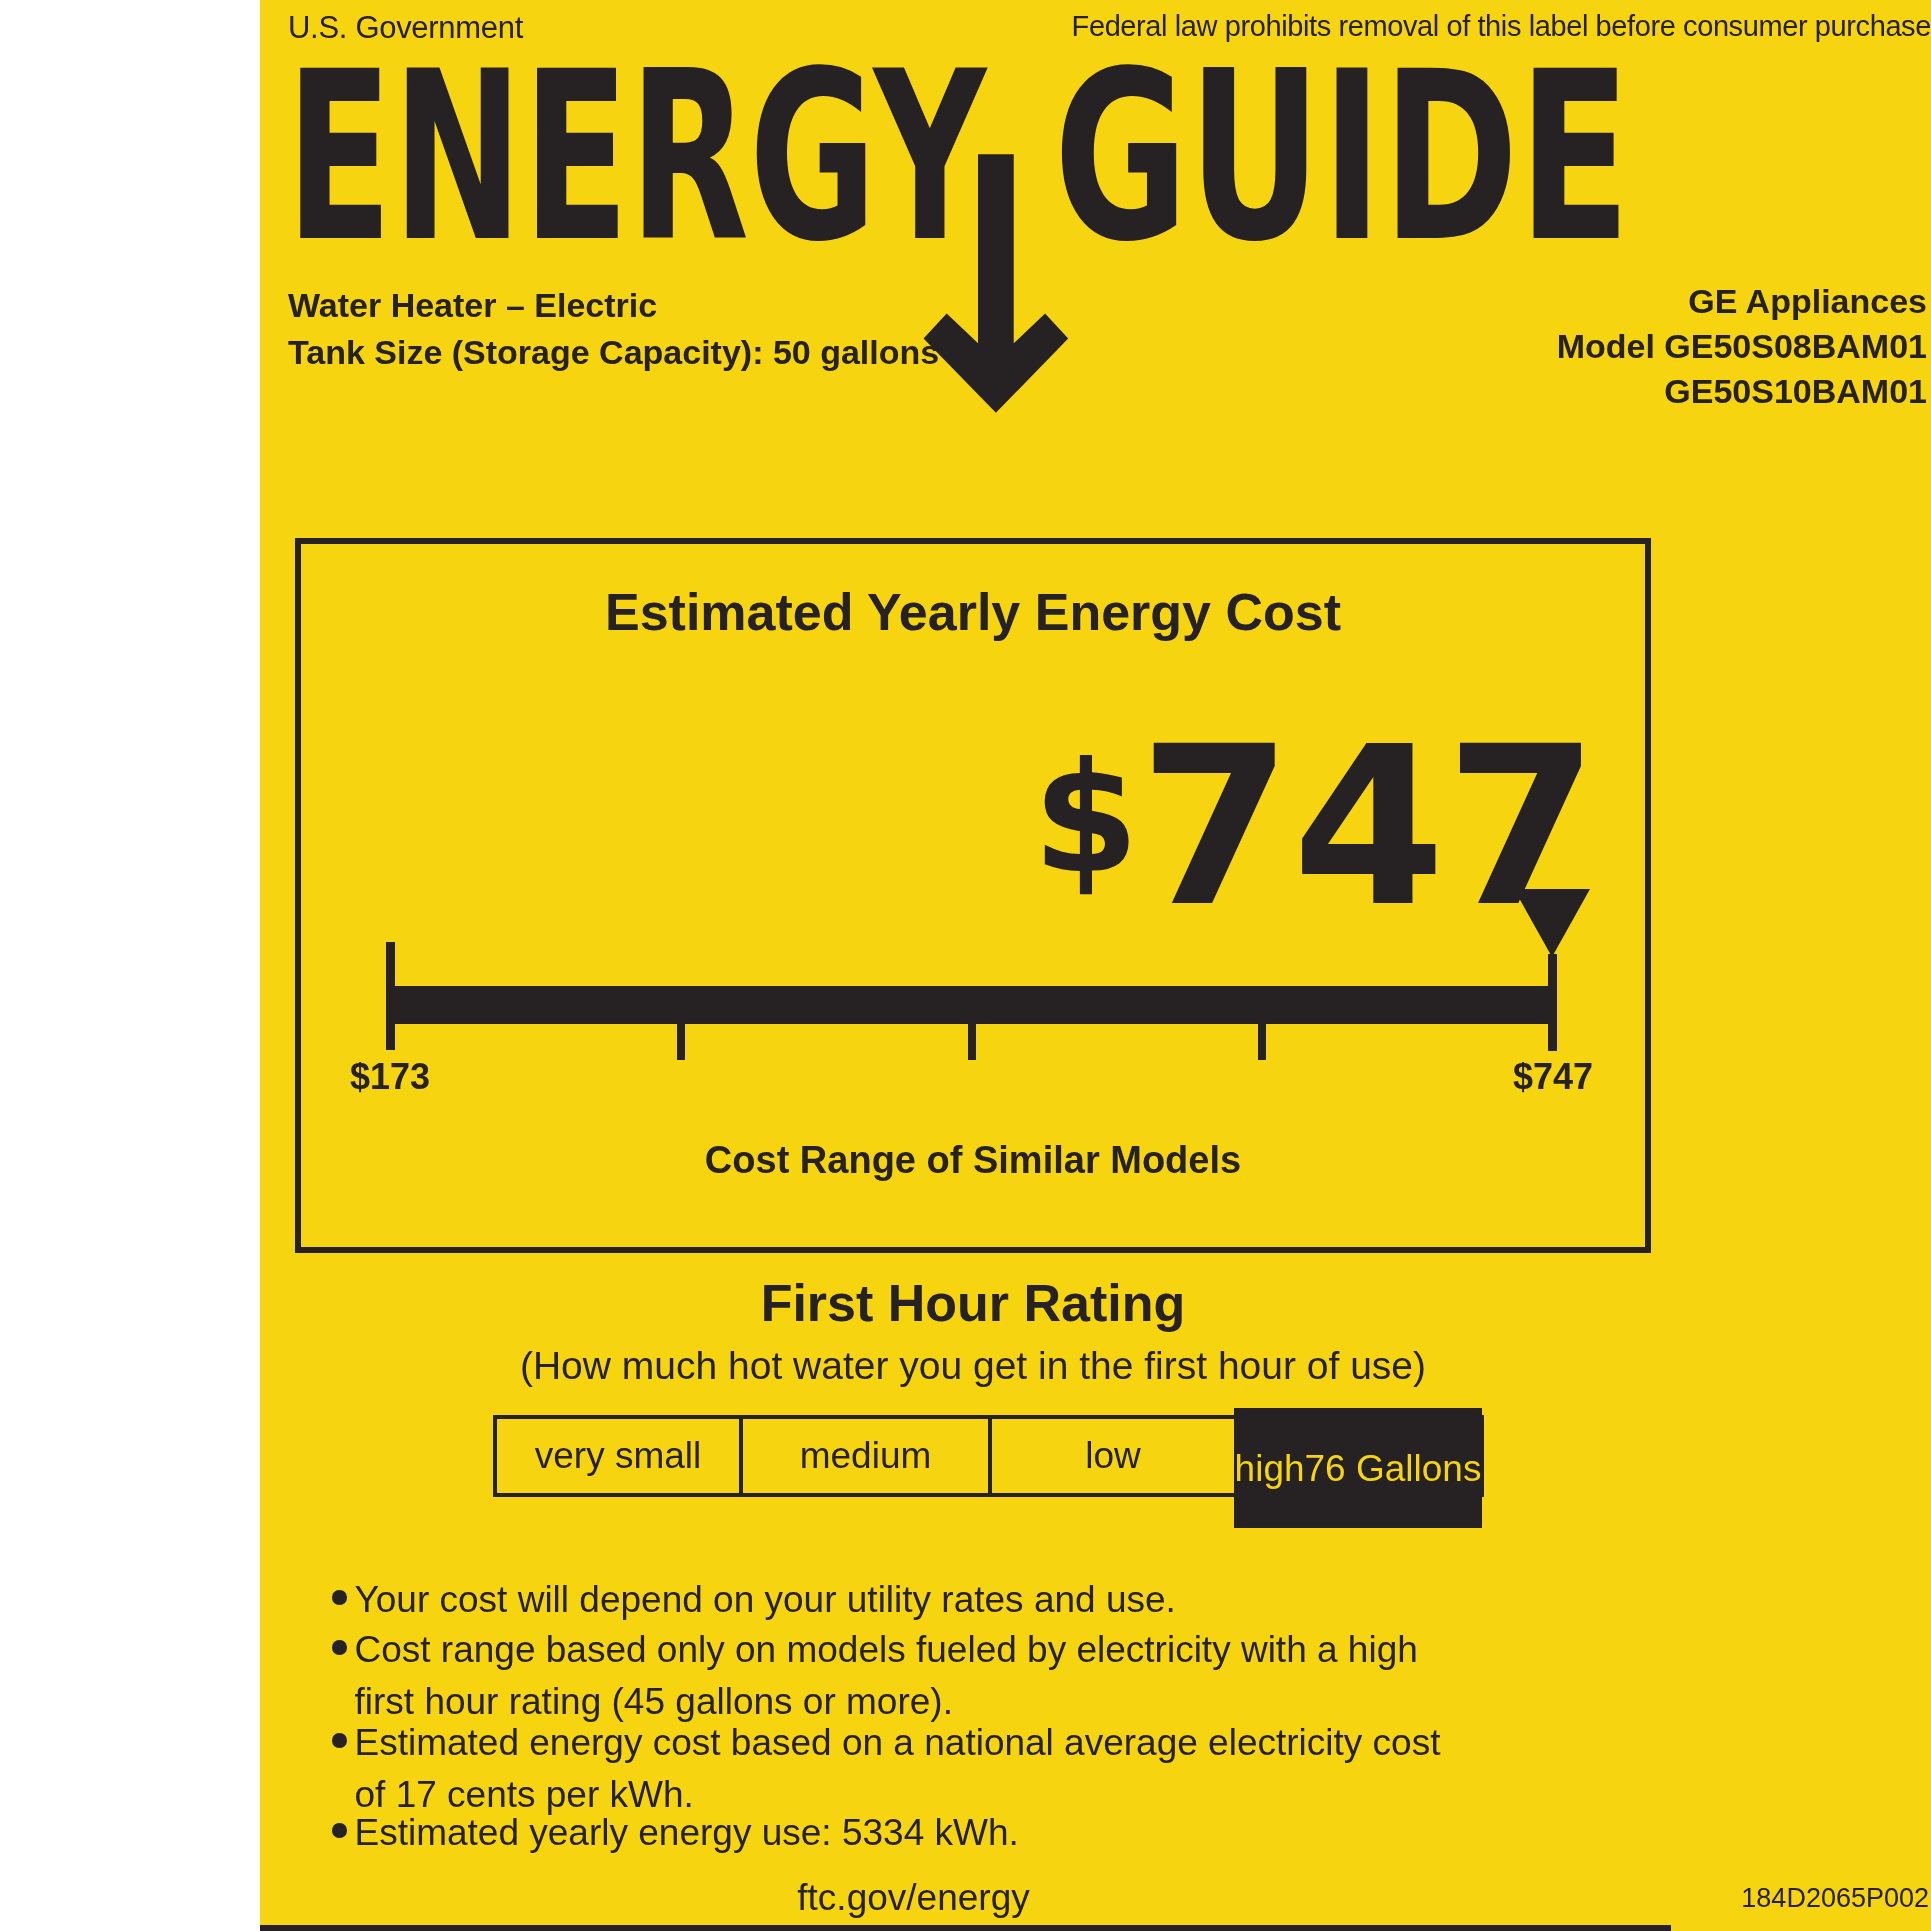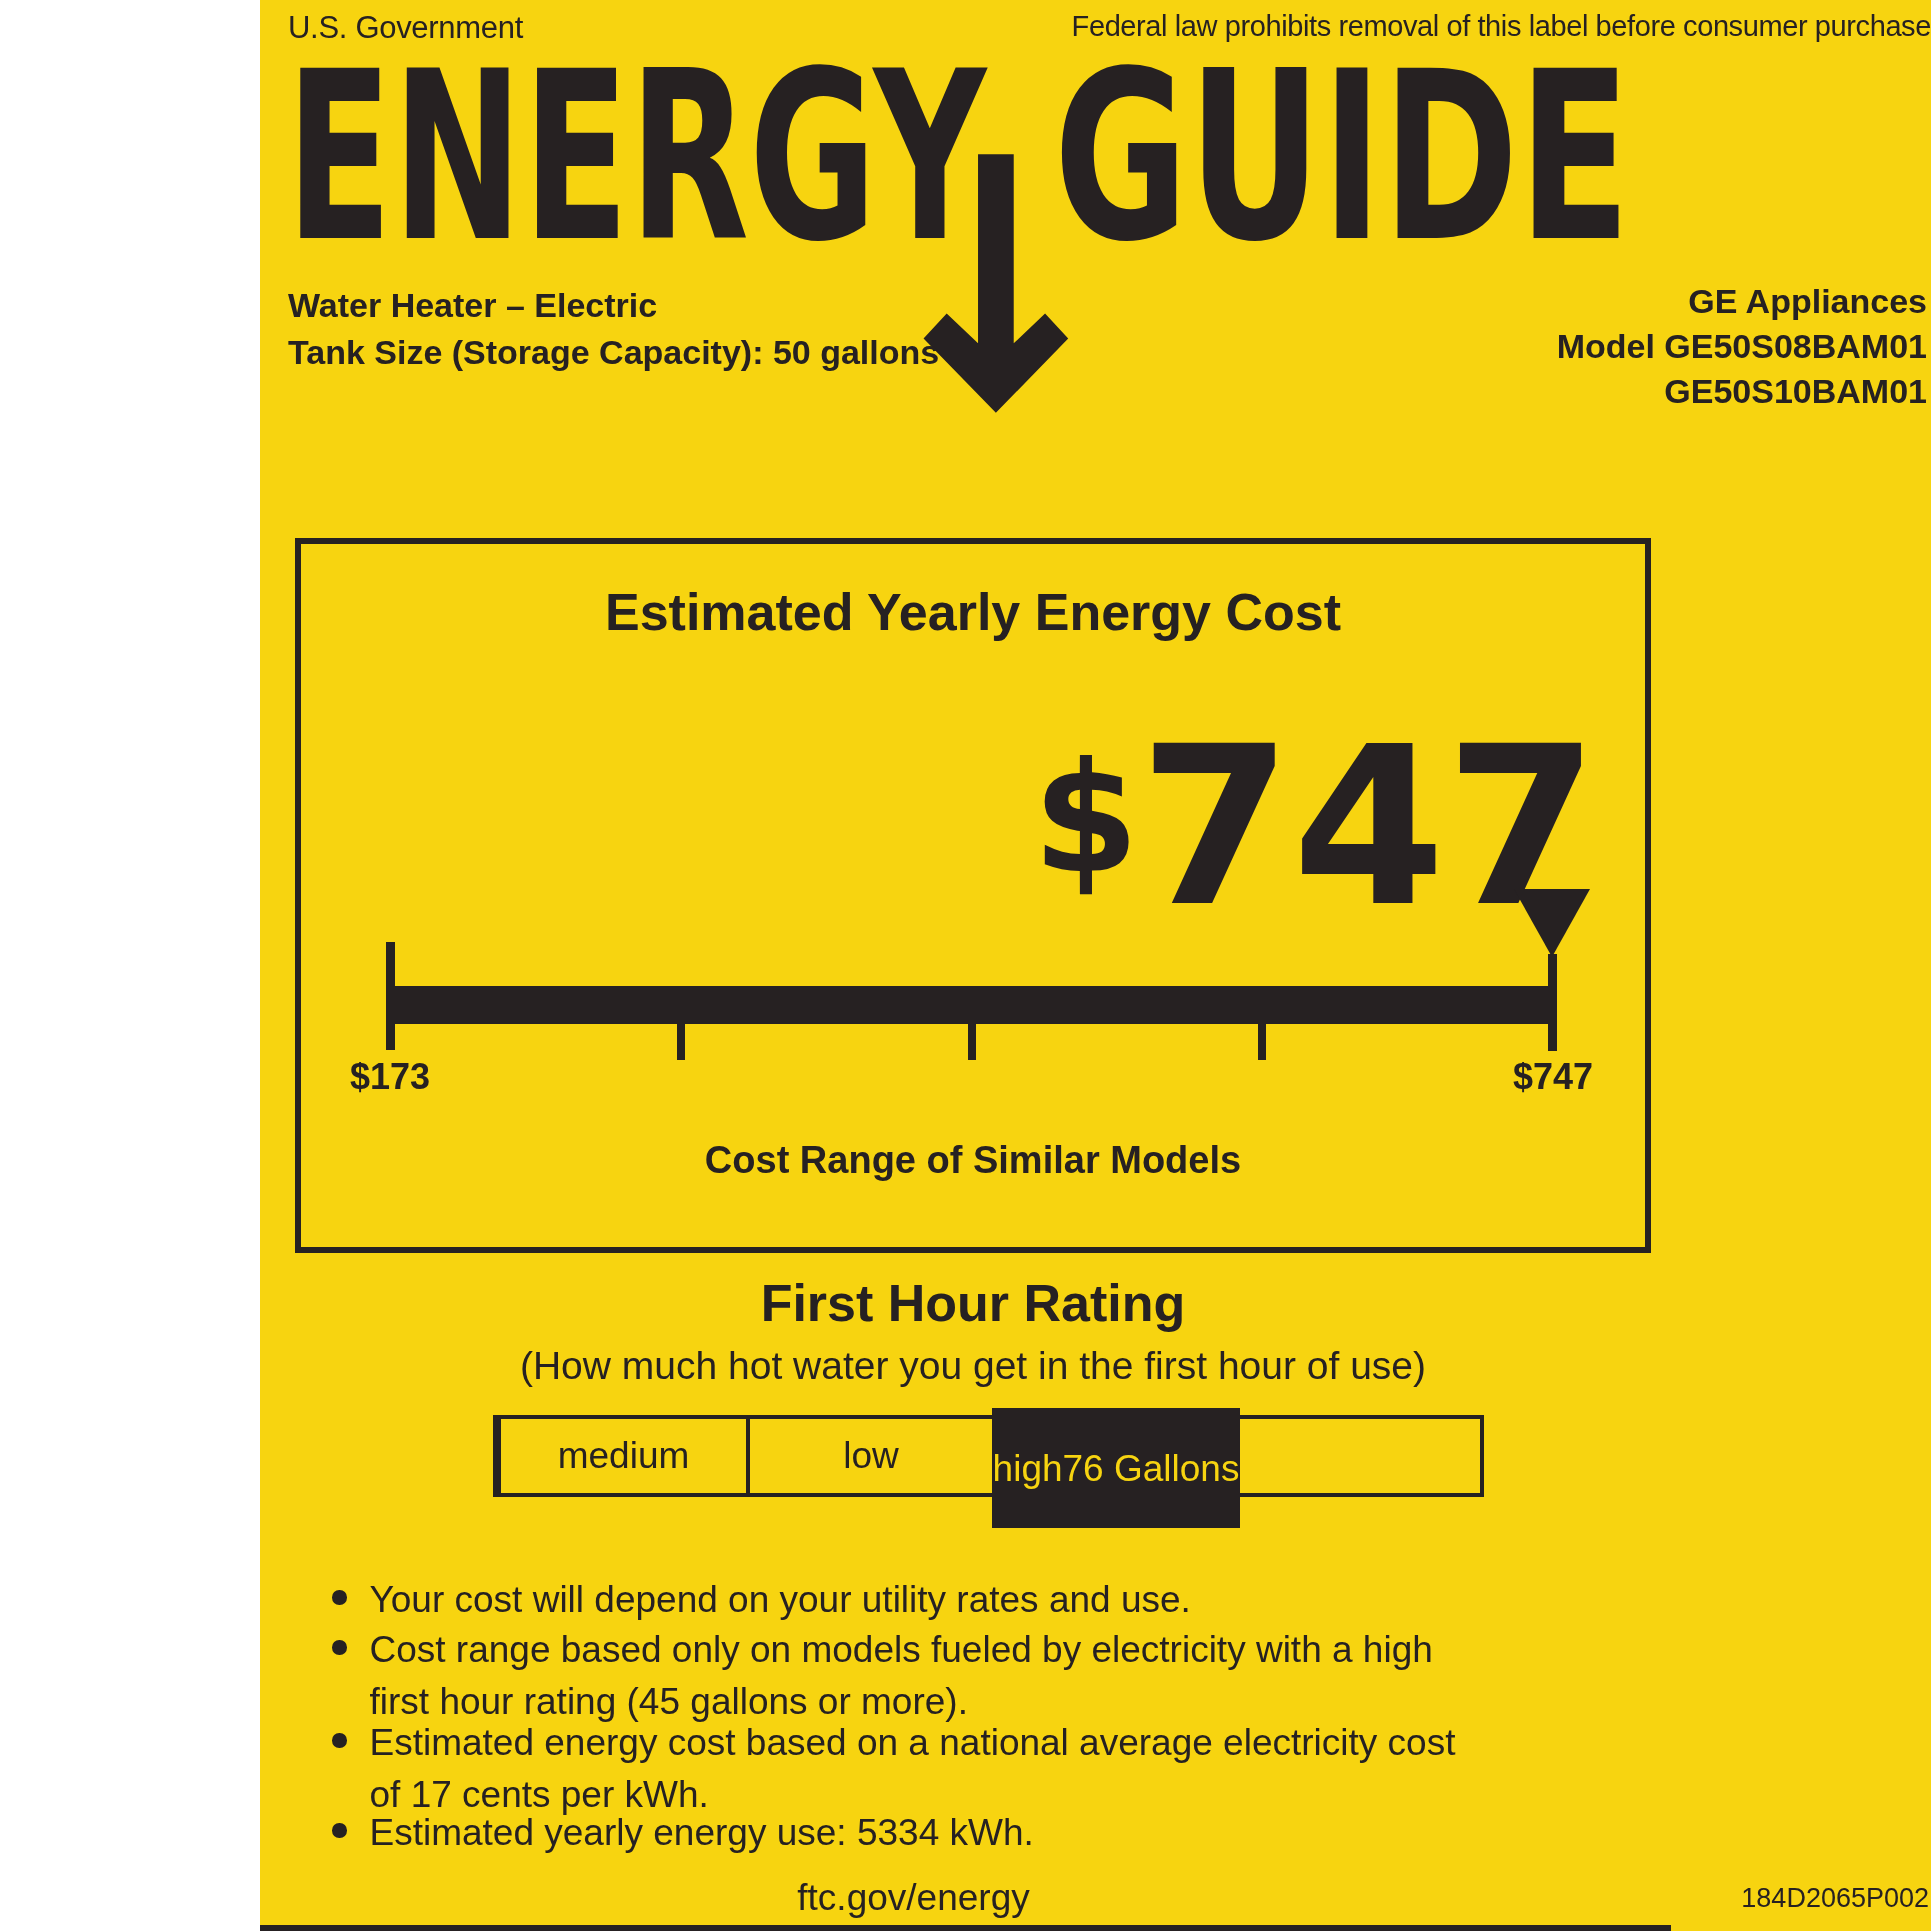--- a/index.html
+++ b/index.html
@@ -36,21 +36,21 @@
   #fhr-row{left:233px;top:1415px;width:991px;height:82px;border:4.8px solid #262122;
            box-sizing:border-box;display:flex;align-items:stretch;}
   .fhr-cell{box-sizing:border-box;font-size:37px;display:flex;align-items:center;justify-content:center;}
   .fhr-cell.divided{border-left:4.8px solid #262122;}
   #fhr-cell-very-small{flex:0 0 242px;}
   #fhr-cell-low{flex:0 0 246px;}
   #fhr-cell-medium{flex:0 0 249px;}
   #fhr-cell-high{flex:0 0 248px;margin:-10.6px -4.8px 0 0;height:120px;background:#262122;color:#F7D410;
                  flex-direction:row;line-height:43px;z-index:2;border-left:none;}
 
-  .note{left:72px;display:flex;gap:23px;font-size:37px;line-height:52px;}
+  .note{left:72px;display:flex;gap:8px;font-size:37px;line-height:52px;}
   .note .dot{flex:0 0 14.5px;width:14.5px;height:14.5px;border-radius:50%;background:#262122;margin-top:16.4px;}
   #note-1{top:1574px;} #note-2{top:1624px;} #note-3{top:1717px;} #note-4{top:1807px;}
 
   #footer-url{left:0;top:1877px;width:1307px;font-size:37px;text-align:center;}
   #footer-part{right:27px;top:1883px;font-size:27px;}
   #bottom-bar{left:0;bottom:0;width:1411px;height:5.8px;background:#262122;}
 </style>
 </head>
 <body>
 
@@ -92,20 +92,23 @@
     <div class="abs midtick" id="midtick-1"></div>
     <div class="abs midtick" id="midtick-2"></div>
     <div class="abs midtick" id="midtick-3"></div>
     <div class="abs" id="scale-min">$173</div>
     <div class="abs" id="scale-max">$747</div>
     <div class="abs" id="range-caption">Cost Range of Similar Models</div>
 
     <div class="abs" id="fhr-title">First Hour Rating</div>
     <div class="abs" id="fhr-subtitle">(How much hot water you get in the first hour of use)</div>
     <div class="abs" id="fhr-row">
+      <div class="fhr-cell" id="fhr-cell-very-small">
+        <span>very small</span>
+      </div>
       <div class="fhr-cell divided" id="fhr-cell-medium">
         <span>medium</span>
       </div>
       <div class="fhr-cell divided" id="fhr-cell-low">
         <span>low</span>
       </div>
       <div class="fhr-cell" id="fhr-cell-high">
         <span>high</span>
         <span>76 Gallons</span>
       </div>

